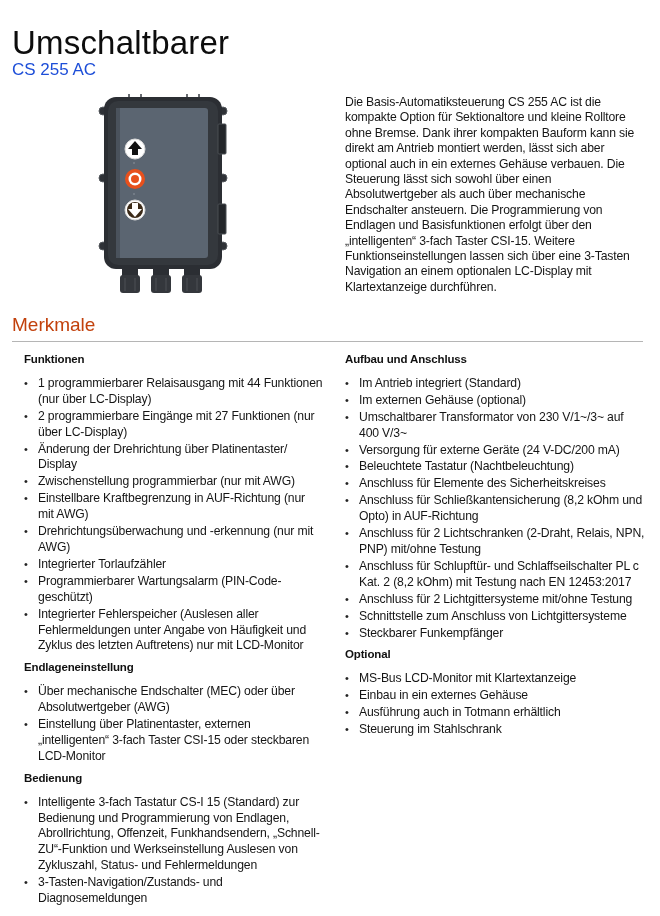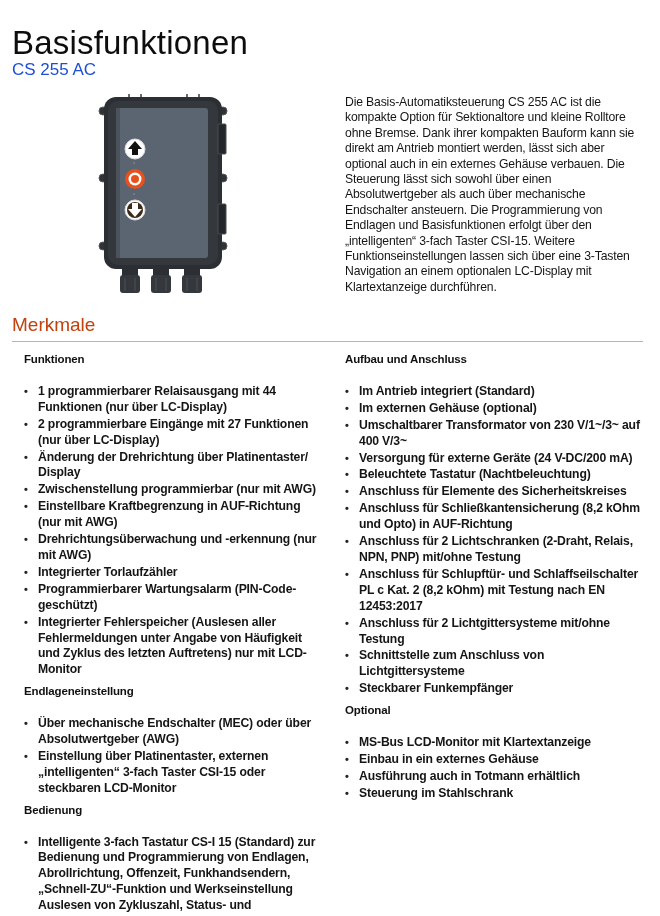--- a/index.html
+++ b/index.html
@@ -33,32 +33,32 @@
     }
     .col {
       position: absolute; font-size: 12.2px; line-height: 15.9px; color: #151515;
       letter-spacing: -0.15px;
     }
     .col.left { left: 24px; top: 352px; width: 300px; }
     .col.right { left: 345px; top: 352px; width: 300px; }
     .group-heading {
       font-weight: 700; font-size: 11.5px; margin: 0 0 5px 0; color: #111;
     }
-    ul.features { list-style: none; margin: 16px 0 6px 0; padding: 0; font-weight: bold; }
+    ul.features { list-style: none; margin: 8px 0 6px 0; padding: 0; }
     ul.features li {
       position: relative; padding-left: 14px; margin: 0 0 1px 0;
     }
     ul.features li::before {
       content: "•"; position: absolute; left: 0; top: 0; font-size: 11px; color: #222;
     }
   </style>
 </head>
 <body>
 
-<h1 class="page-title">Basisfunktionen</h1>
+<h1 class="page-title">Umschaltbarer</h1>
 <div class="product-name">CS 255 AC</div>
 
 <div class="product-image">
   <svg width="140" height="210" viewBox="0 0 140 210">
 
     <g fill="#6a6d72">
       <rect x="32" y="0" width="2" height="4"></rect>
         <rect x="44" y="0" width="2" height="4"></rect>
       <rect x="90" y="0" width="2" height="4"></rect>
         <rect x="102" y="0" width="2" height="4"></rect>

